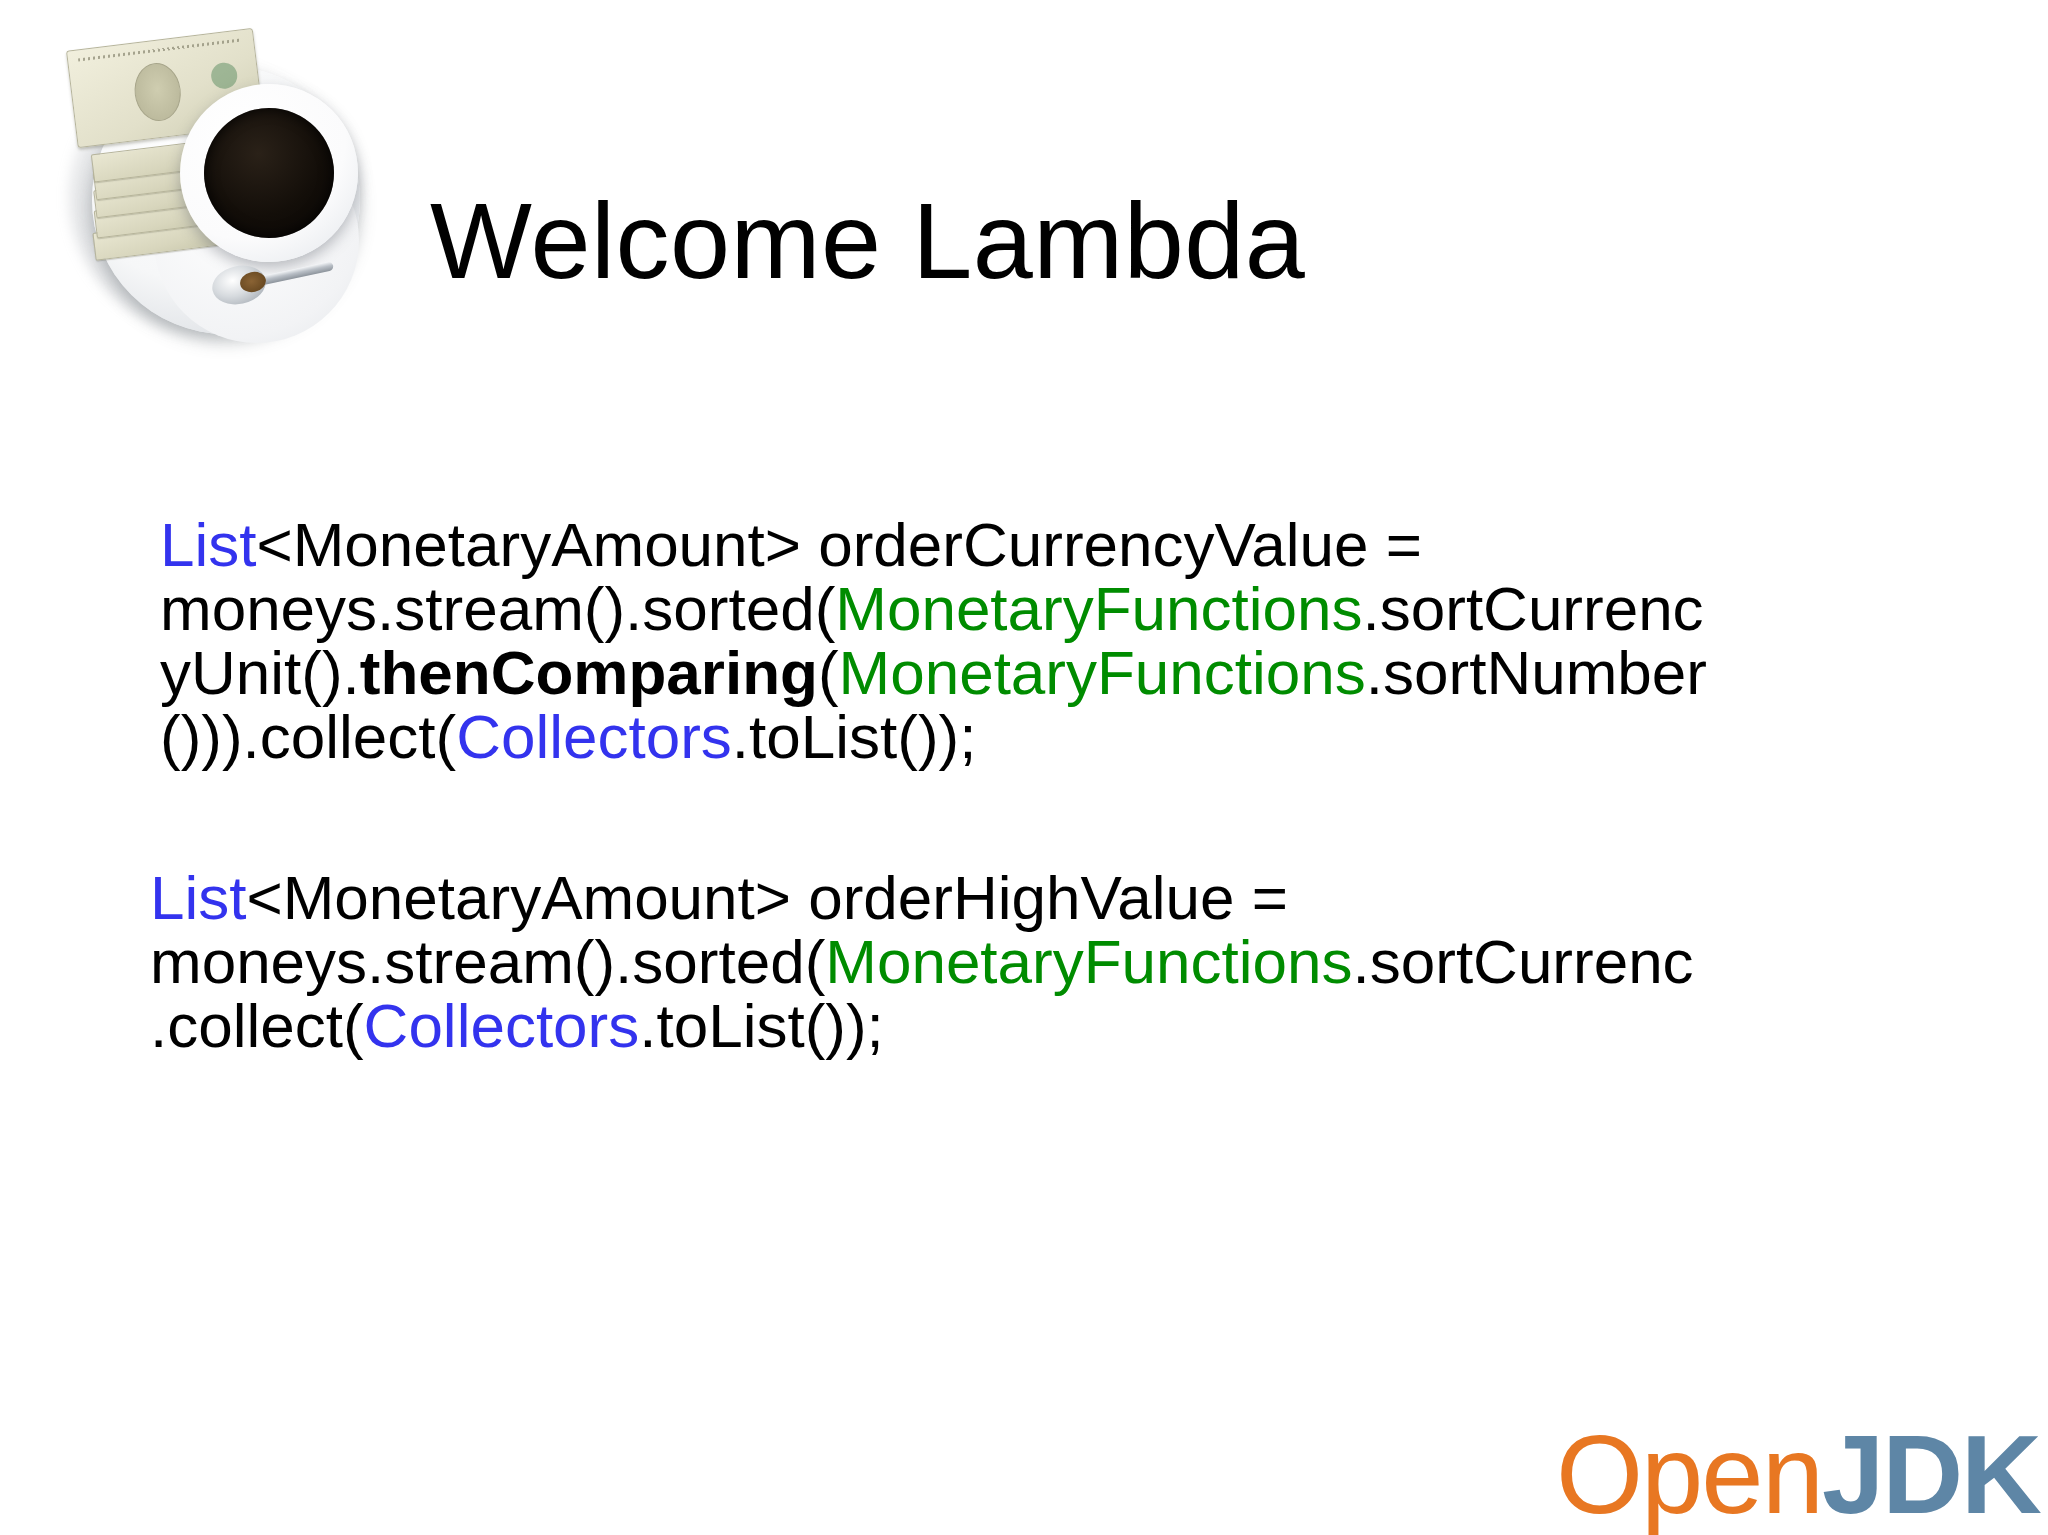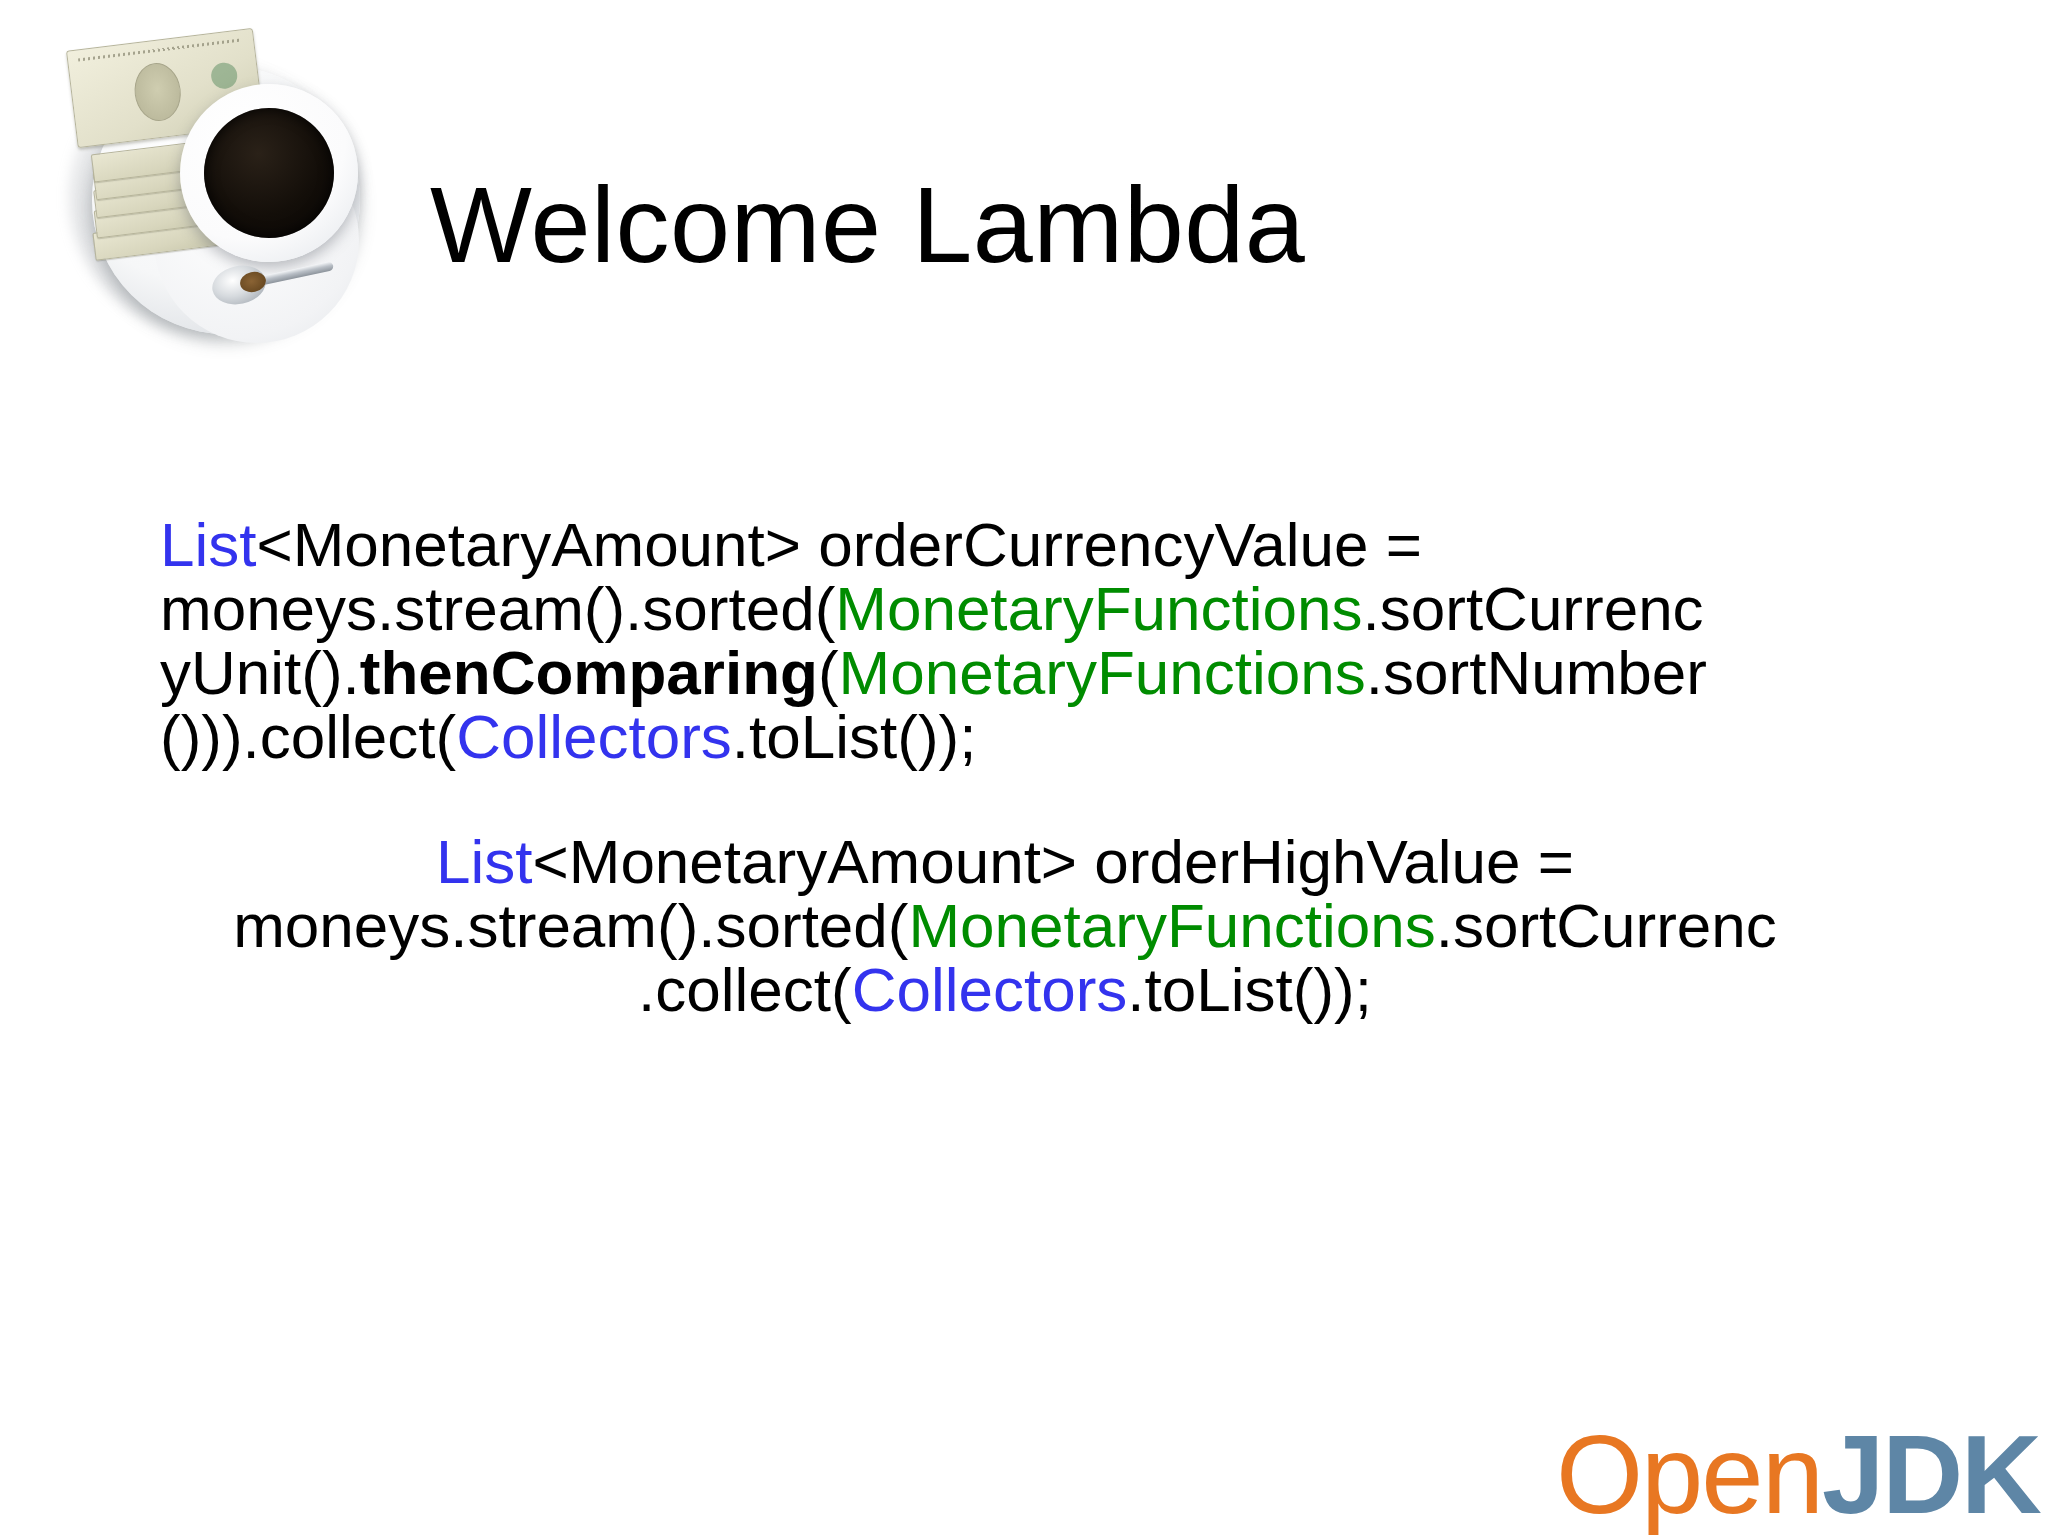--- a/index.html
+++ b/index.html
@@ -161,21 +161,21 @@
     height: 20px;
     border-radius: 50%;
     background: radial-gradient(ellipse at 45% 45%, #8a6334 0%, #6a4a22 70%, rgba(106,74,34,0) 100%);
     transform: rotate(-12deg);
   }
 
   
   .slide-title {
     position: absolute;
     left: 430px;
-    top: 96px;
+    top: 112px;
     width: 1430px;
     font-size: 108px;
     line-height: 1.05;
     color: #000000;
     font-weight: 400;
     letter-spacing: 0.5px;
     white-space: nowrap;
   }
 
   
@@ -185,22 +185,21 @@
     top: 513px;
     width: 1700px;
     font-size: 62px;
     line-height: 1.03;
     color: #000000;
   }
   .code-block {
     margin: 0;
   }
   .code-block + .code-block {
-    margin-top: 62px;
-    text-align: center;
+    margin-top: 98px;
   }
   .code-line {
     white-space: pre;
     min-height: 58px;
   }
   .block-2 {
     margin-left: -10px;
   }
   .tok-type   { color: #3333ee; }
   .tok-class  { color: #008c00; }

